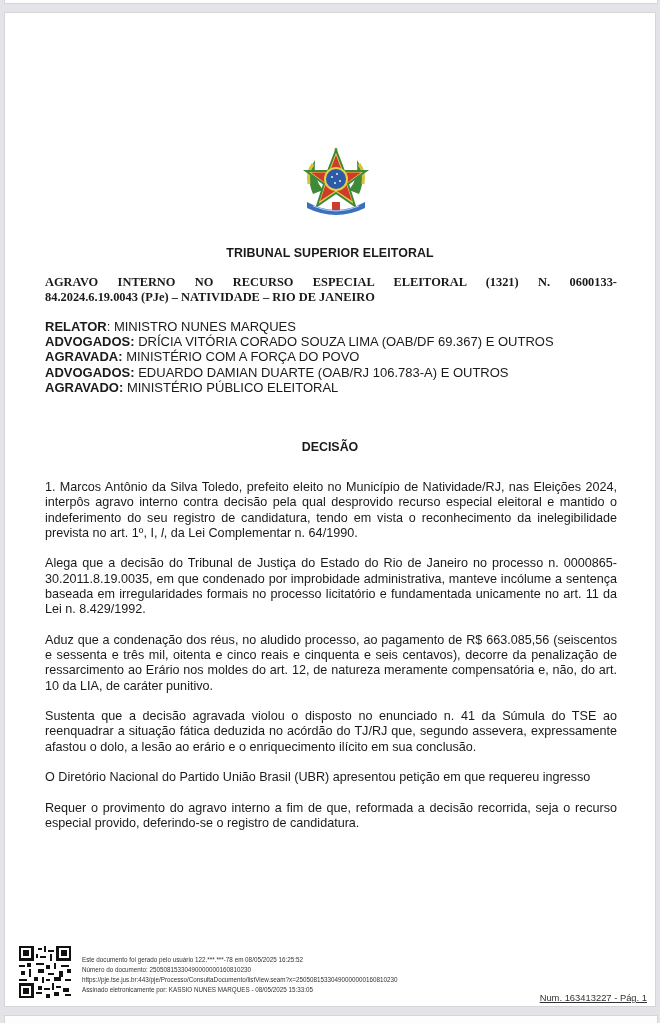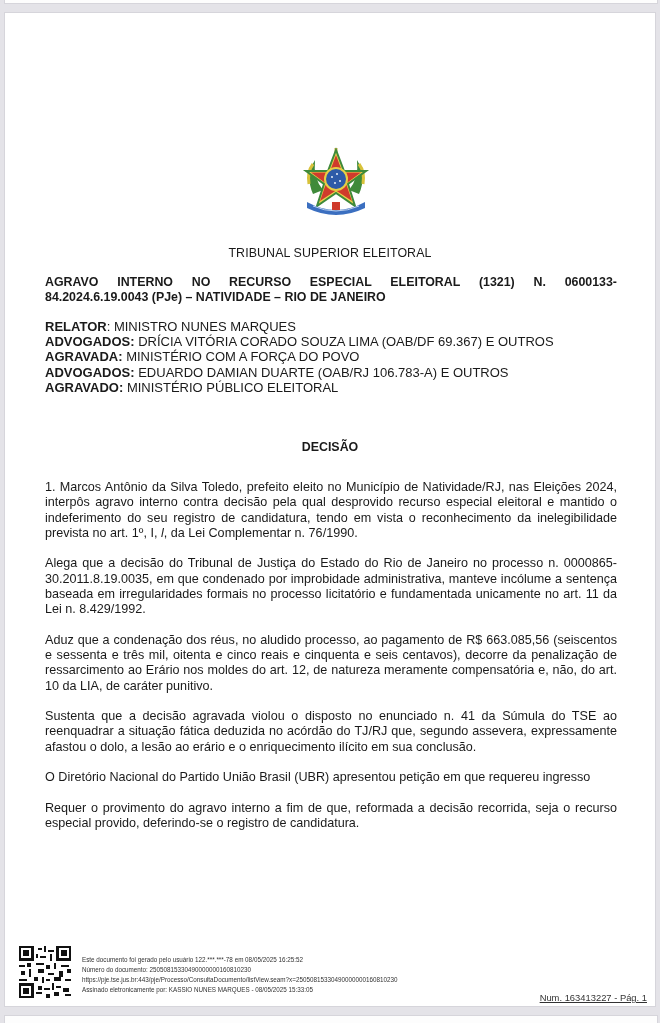--- a/index.html
+++ b/index.html
@@ -20,26 +20,26 @@
   }
   .next-page {
     position: absolute; left: 4px; top: 1015px; width: 652px; height: 20px;
     background: #fdfdfd; border: 1px solid #d6d5db;
   }
   .coat {
     position: absolute; left: 294px; top: 131px; width: 74px; height: 74px;
   }
   .court {
     position: absolute; left: 0; right: 0; top: 233px; text-align: center;
-    font-weight: normal; font-size: 12.4px; letter-spacing: 0.1px;
+    font-weight: bold; font-size: 12.4px; letter-spacing: 0.1px;
   }
   .case-title {
     position: absolute; left: 40px; width: 572px; top: 262px;
     font-weight: bold; font-size: 12.4px; line-height: 15px;
-    text-align: justify; text-align-last: left;
+    text-align: justify; text-align-last: left; font-family: Liberation Serif, serif;
   }
   .case-title .l1 { display: block; text-align: justify; text-align-last: justify; }
   .parties {
     position: absolute; left: 40px; top: 306px; font-size: 13px; line-height: 15.2px;
   }
   .parties b { font-weight: bold; }
   .decisao {
     position: absolute; left: 0; right: 0; top: 427px; text-align: center;
     font-weight: bold; font-size: 12.4px;
   }
@@ -102,21 +102,21 @@
     <div><b>RELATOR</b><span>: </span><span>MINISTRO NUNES MARQUES</span></div>
     <div><b>ADVOGADOS:</b><span> </span><span>DRÍCIA VITÓRIA CORADO SOUZA LIMA (OAB/DF 69.367) E OUTROS</span></div>
     <div><b>AGRAVADA:</b><span> </span><span>MINISTÉRIO COM A FORÇA DO POVO</span></div>
     <div><b>ADVOGADOS:</b><span> </span><span>EDUARDO DAMIAN DUARTE (OAB/RJ 106.783-A) E OUTROS</span></div>
     <div><b>AGRAVADO:</b><span> </span><span>MINISTÉRIO PÚBLICO ELEITORAL</span></div>
   </div>
 
   <div class="decisao">DECISÃO</div>
 
   <div class="body-text">
-    <p><span>1. Marcos Antônio da Silva Toledo, prefeito eleito no Município de Natividade/RJ, nas Eleições 2024, interpôs agravo interno contra decisão pela qual desprovido recurso especial eleitoral e mantido o indeferimento do seu registro de candidatura, tendo em vista o reconhecimento da inelegibilidade prevista no art. 1º, I, </span><i>l</i><span>, da Lei Complementar n. 76/1990.</span></p>
+    <p><span>1. Marcos Antônio da Silva Toledo, prefeito eleito no Município de Natividade/RJ, nas Eleições 2024, interpôs agravo interno contra decisão pela qual desprovido recurso especial eleitoral e mantido o indeferimento do seu registro de candidatura, tendo em vista o reconhecimento da inelegibilidade prevista no art. 1º, I, </span><i>l</i><span>, da Lei Complementar n. 64/1990.</span></p>
     <p>Alega que a decisão do Tribunal de Justiça do Estado do Rio de Janeiro no processo n. 0000865-30.2011.8.19.0035, em que condenado por improbidade administrativa, manteve incólume a sentença baseada em irregularidades formais no processo licitatório e fundamentada unicamente no art. 11 da Lei n. 8.429/1992.</p>
     <p>Aduz que a condenação dos réus, no aludido processo, ao pagamento de R$ 663.085,56 (seiscentos e sessenta e três mil, oitenta e cinco reais e cinquenta e seis centavos), decorre da penalização de ressarcimento ao Erário nos moldes do art. 12, de natureza meramente compensatória e, não, do art. 10 da LIA, de caráter punitivo.</p>
     <p>Sustenta que a decisão agravada violou o disposto no enunciado n. 41 da Súmula do TSE ao reenquadrar a situação fática deduzida no acórdão do TJ/RJ que, segundo assevera, expressamente afastou o dolo, a lesão ao erário e o enriquecimento ilícito em sua conclusão.</p>
     <p style="text-align:left">O Diretório Nacional do Partido União Brasil (UBR) apresentou petição em que requereu ingresso</p>
     <p>Requer o provimento do agravo interno a fim de que, reformada a decisão recorrida, seja o recurso especial provido, deferindo-se o registro de candidatura.</p>
   </div>
 
   <svg class="footer-qr" viewBox="0 0 25 25" shape-rendering="crispEdges">
     <rect width="25" height="25" fill="#fff"></rect>
     <g fill="#111">

